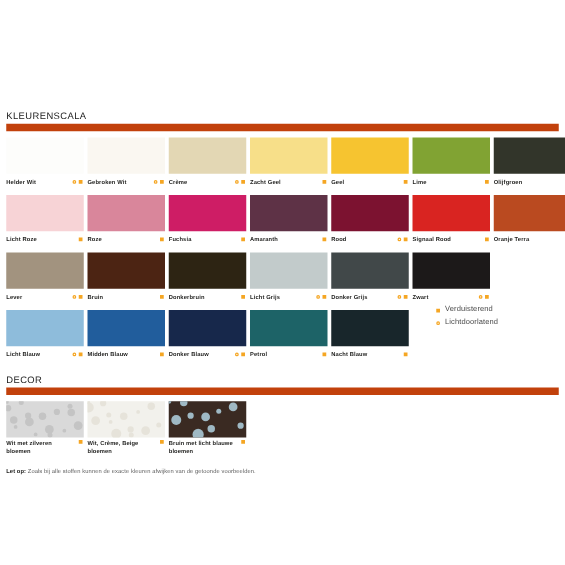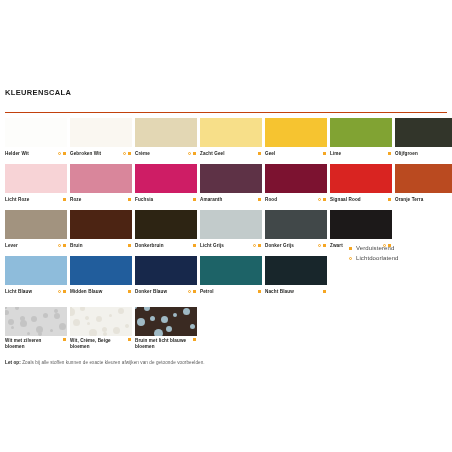--- a/index.html
+++ b/index.html
@@ -16,25 +16,25 @@
     box-sizing:border-box;
   }
   .content{
     position:absolute;
     left:5px;top:88px;
     width:442px;
   }
   
   .section-head{
     font-size:7.5px;
-    font-weight:bold;
+    font-weight:normal;
     letter-spacing:0.35px;
     color:#1b1b1b;
-    padding-bottom:15px;
-    border-bottom:1px solid #c2410c;
+    padding-bottom:2px;
+    border-bottom:6px solid #c2410c;
     margin-bottom:5px;
   }
   
   .swatch-row{
     display:flex;
     gap:3px;
     margin-bottom:5px;
   }
   .swatch-cell{
     width:62px;
@@ -375,20 +375,21 @@
               <span class="swatch-label">Nacht Blauw</span>
               <span class="markers">
                 <span class="mk mk-filled"></span>
               </span>
             </div>
           </div>
         </div>
       </div>
 
     <div class="decor-wrap">
+      <div class="section-head">DECOR</div>
       <div class="decor-row" id="decor-grid">
           <div class="decor-cell">
             <div class="decor-chip pat1">
               <span class="blob" style="width: 3px; height: 3px; background: rgb(196, 196, 196); left: -1.5px; top: -1.5px;"></span>
               <span class="blob" style="width: 5px; height: 5px; background: rgb(196, 196, 196); left: 14.5px; top: 8.5px;"></span>
               <span class="blob" style="width: 7px; height: 7px; background: rgb(196, 196, 196); left: 30.5px; top: 18.5px;"></span>
               <span class="blob" style="width: 4px; height: 4px; background: rgb(196, 196, 196); left: 49px; top: 2px;"></span>
               <span class="blob" style="width: 6px; height: 6px; background: rgb(196, 196, 196); left: 3px; top: 12px;"></span>
               <span class="blob" style="width: 3px; height: 3px; background: rgb(196, 196, 196); left: 21.5px; top: 24.5px;"></span>
               <span class="blob" style="width: 5px; height: 5px; background: rgb(196, 196, 196); left: 37.5px; top: 5.5px;"></span>

